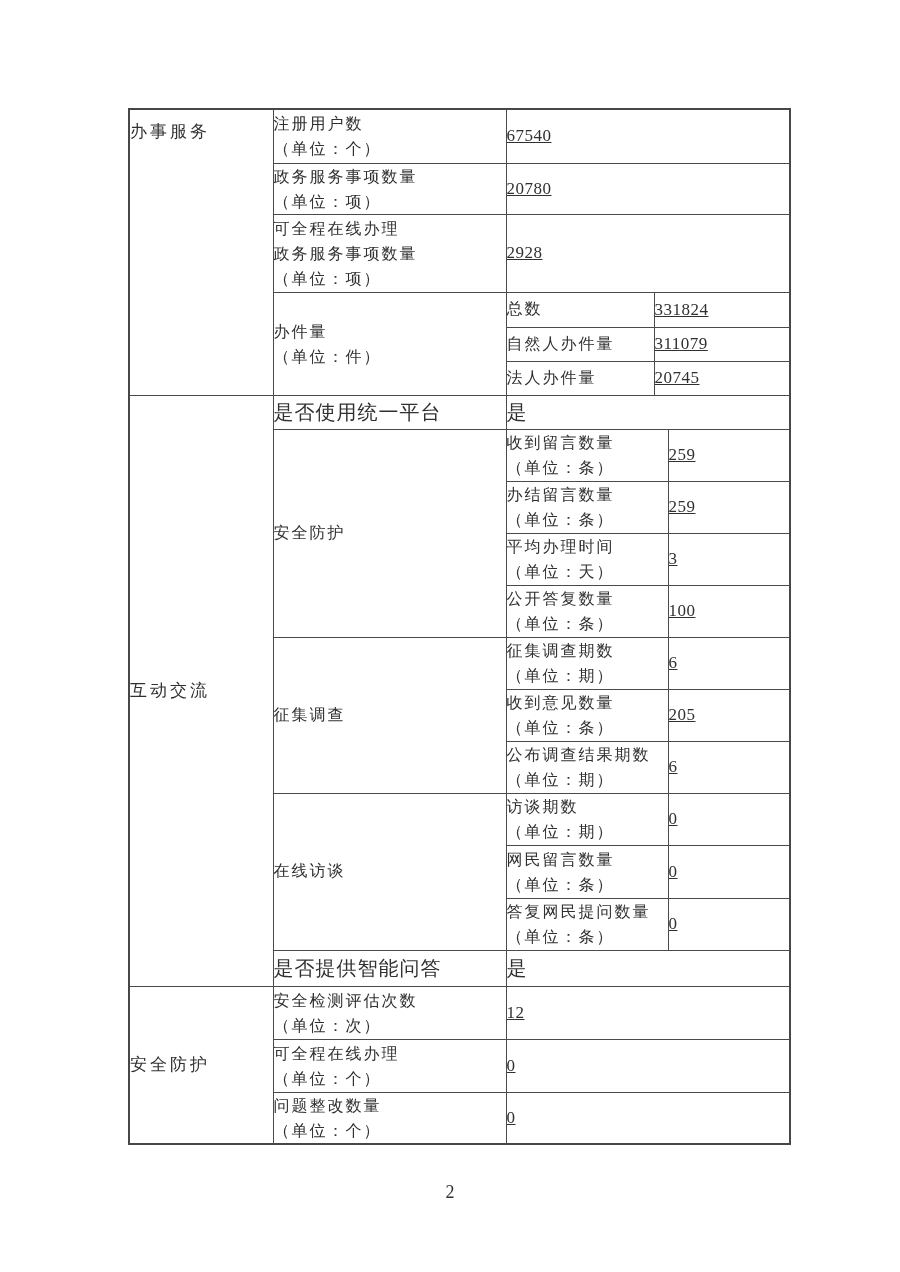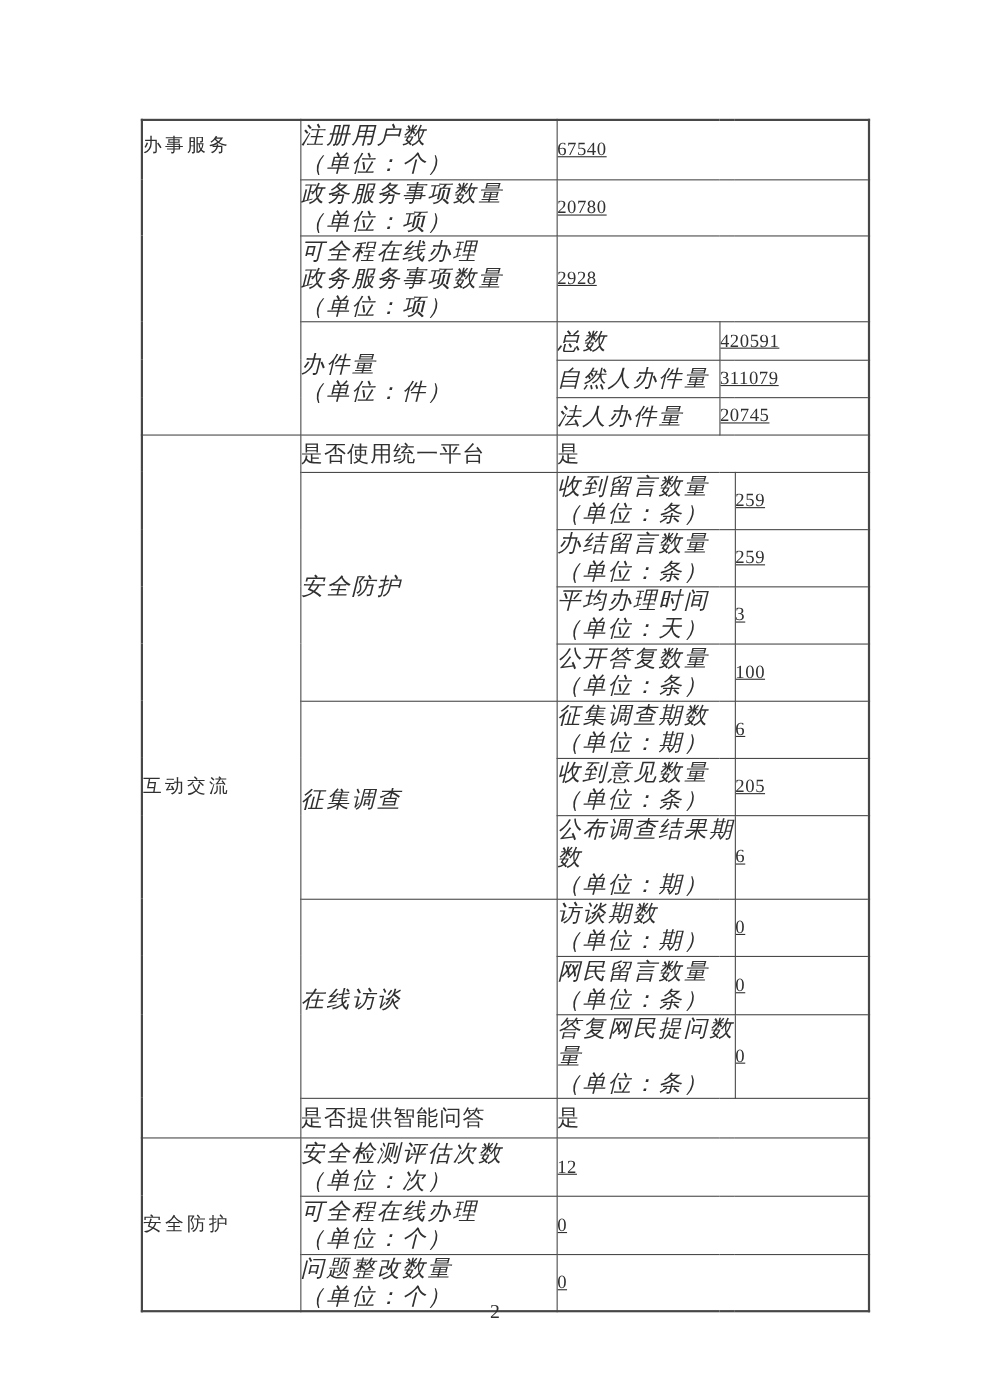--- a/index.html
+++ b/index.html
@@ -20,21 +20,21 @@
     table-layout: fixed;
     border: 2px solid #474747;
   }
   .report-table td {
     border: 1px solid #4a4a4a;
     text-align: left;
     vertical-align: middle;
     padding: 0;
     overflow: hidden;
   }
-  .lbl { font-size: 21px; letter-spacing: 2px; font-style: italic; }
+  .lbl { font-size: 16px; letter-spacing: 2px; }
   .lbl div { line-height: 25px; }
   .group { font-size: 17px; letter-spacing: 3px; }
   .group-top { vertical-align: top !important; padding-top: 10px !important; }
   .num { font-size: 17px; letter-spacing: 0.5px; text-decoration: underline; }
   .yn  { font-size: 20px; letter-spacing: 1px; }
   
   .h54 { height: 54px; }
   .h51 { height: 51px; }
   .h78 { height: 78px; }
   .h35 { height: 35px; }
@@ -88,21 +88,21 @@
         <div>（单位：项）</div>
       </td>
       <td colspan="3" class="num">2928</td>
     </tr>
     <tr class="h35">
       <td rowspan="3" class="lbl">
         <div>办件量</div>
         <div>（单位：件）</div>
       </td>
       <td class="lbl">总数</td>
-      <td colspan="2" class="num">420591</td>
+      <td colspan="2" class="num">331824</td>
     </tr>
     <tr class="h34">
       <td class="lbl">自然人办件量</td>
       <td colspan="2" class="num">311079</td>
     </tr>
     <tr class="h34">
       <td class="lbl">法人办件量</td>
       <td colspan="2" class="num">20745</td>
     </tr>
 

